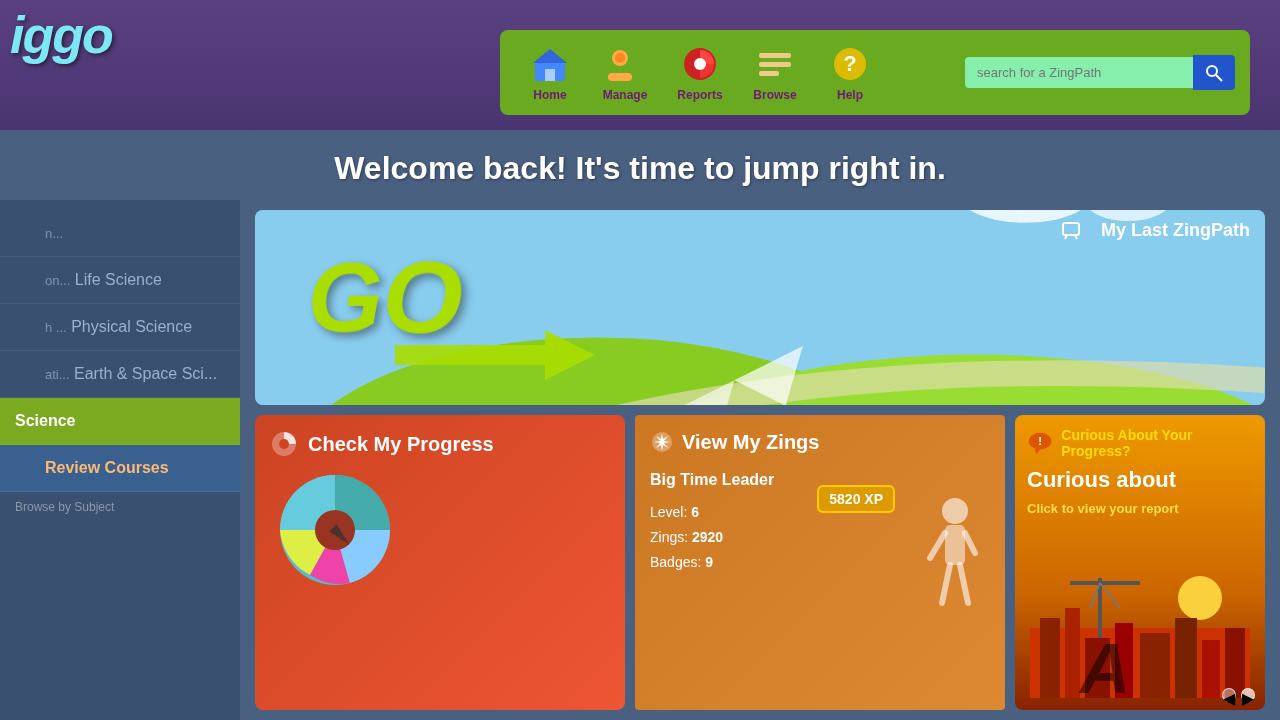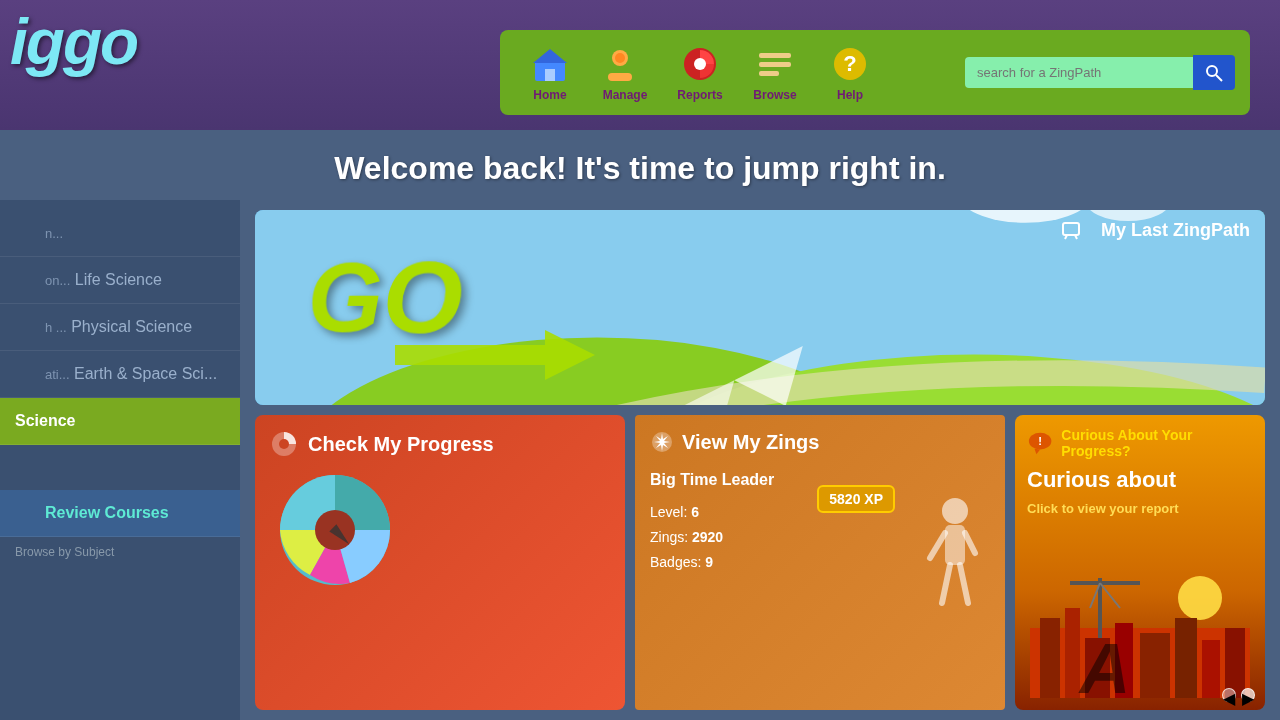--- a/index.html
+++ b/index.html
@@ -21,21 +21,21 @@
       background: linear-gradient(180deg, #5a4080 0%, #4a3570 100%);
       display: flex;
       align-items: flex-start;
       padding-top: 10px;
     }
 
     #logo {
       position: absolute;
       left: 10px;
       top: 5px;
-      font-size: 64px;
+      font-size: 52px;
       font-weight: 900;
       color: #7de8f5;
       font-style: italic;
       letter-spacing: -2px;
       text-shadow: 2px 2px 4px rgba(0,0,0,0.5);
       font-family: 'Arial Black', sans-serif;
     }
 
     #nav-container {
       position: absolute;
@@ -152,23 +152,22 @@
 
     .sidebar-item.science {
       background: #7aaa20;
       color: white;
       font-weight: bold;
       padding-left: 15px;
     }
 
     .sidebar-item.review {
       background: #3a6090;
-      color: #5eead4;
-      font-weight: bold;
-      margin-top: 45px;
+      color: #fdba74;
+      font-weight: bold;
     }
 
     .browse-label {
       color: #8899aa;
       font-size: 12px;
       padding: 8px 15px 5px 15px;
     }
 
     
     #content-area {

